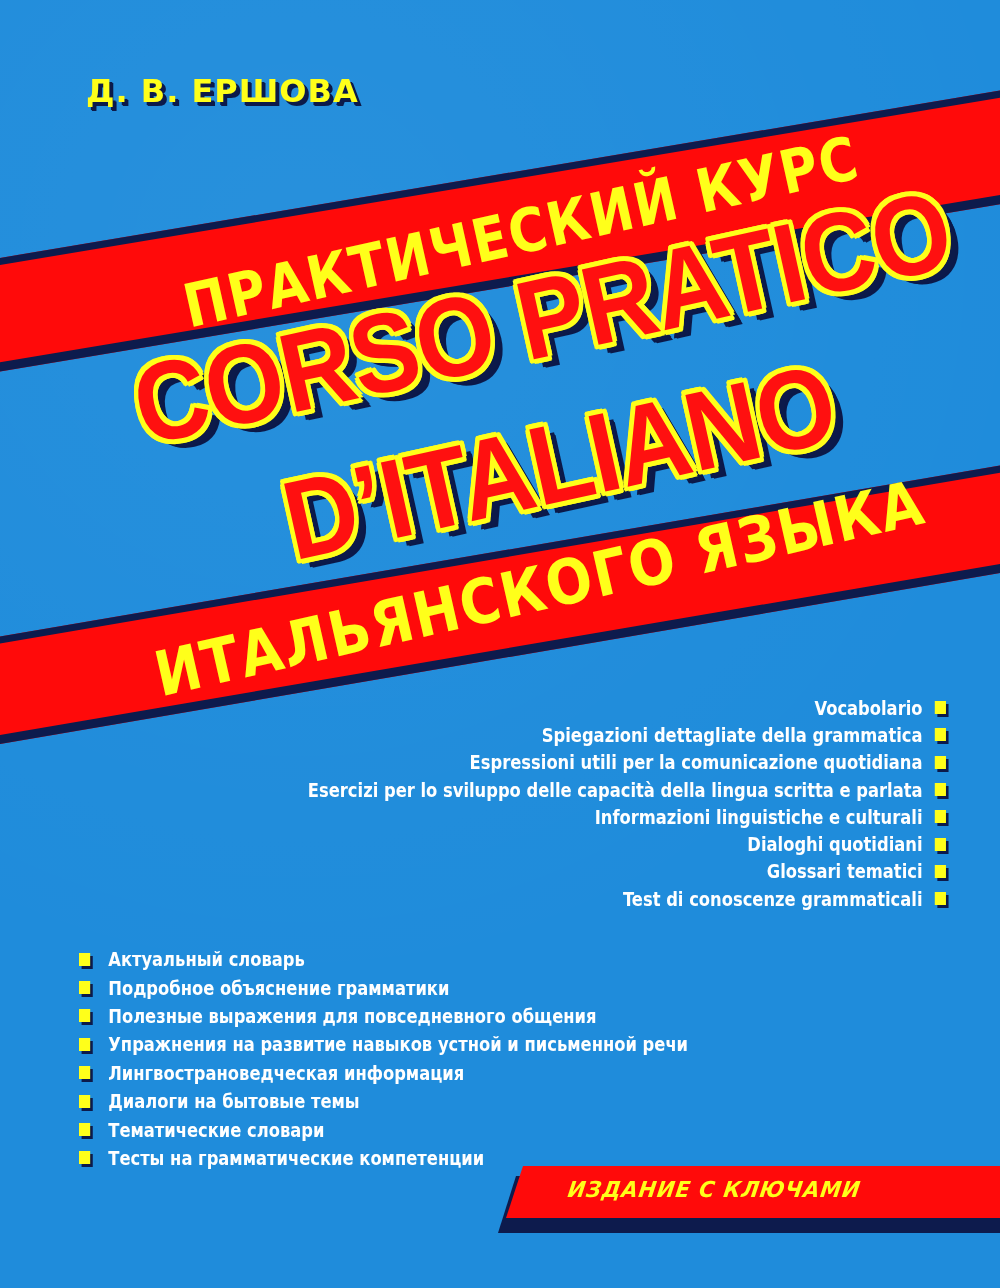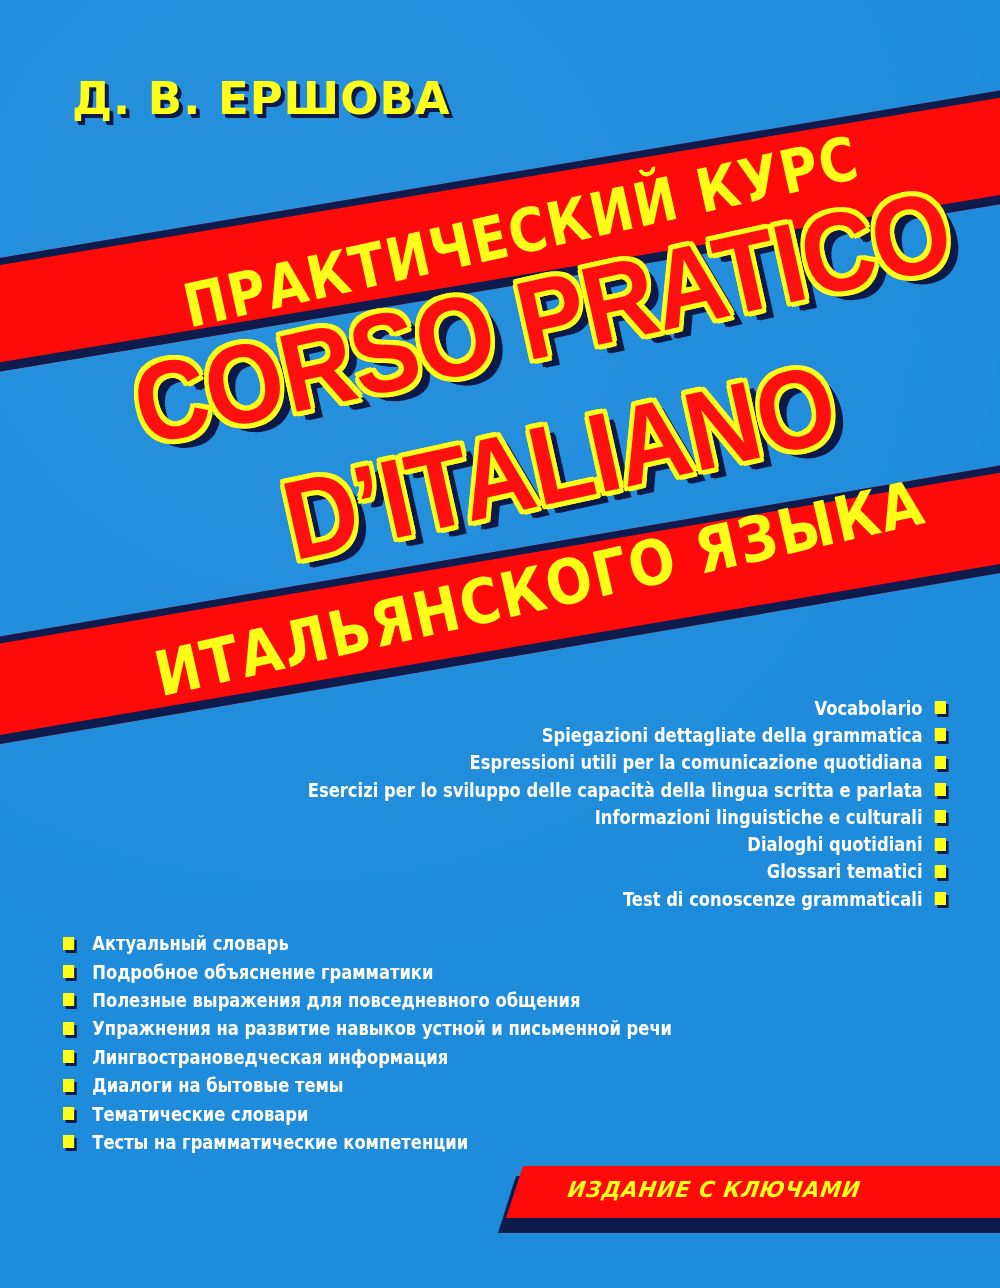--- a/index.html
+++ b/index.html
@@ -20,25 +20,25 @@
       width: 1000px; height: 1288px;
       background:
         radial-gradient(circle at 30% 20%, rgba(255,255,255,0.04), rgba(0,0,0,0) 60%),
         #1f8cdb;
       overflow: hidden;
     }
 
     
     .author {
       position: absolute;
-      left: 72px;
+      left: 86px;
       top: 72px;
       font-family: "DejaVu Sans", sans-serif;
       font-weight: bold;
-      font-size: 45px;
+      font-size: 32px;
       letter-spacing: 1px;
       color: #ffff1a;
       text-shadow: 3px 3px 0 #0c1a4a, 4px 4px 0 #0c1a4a;
       white-space: nowrap;
     }
 
     
     .band {
       position: absolute;
       left: -120px;
@@ -135,21 +135,21 @@
     }
     .it-list li .txt {
       margin-right: 14px;
     }
 
     
     .ru-list {
       position: absolute;
       left: 63px;
       top: 929px;
-      margin: 0;
+      margin: 16px;
       padding: 0;
       list-style: none;
     }
     .ru-list li {
       display: flex;
       align-items: center;
       height: 28.4px;
       font-family: "DejaVu Sans", sans-serif;
       font-weight: bold;
       font-size: 19px;

